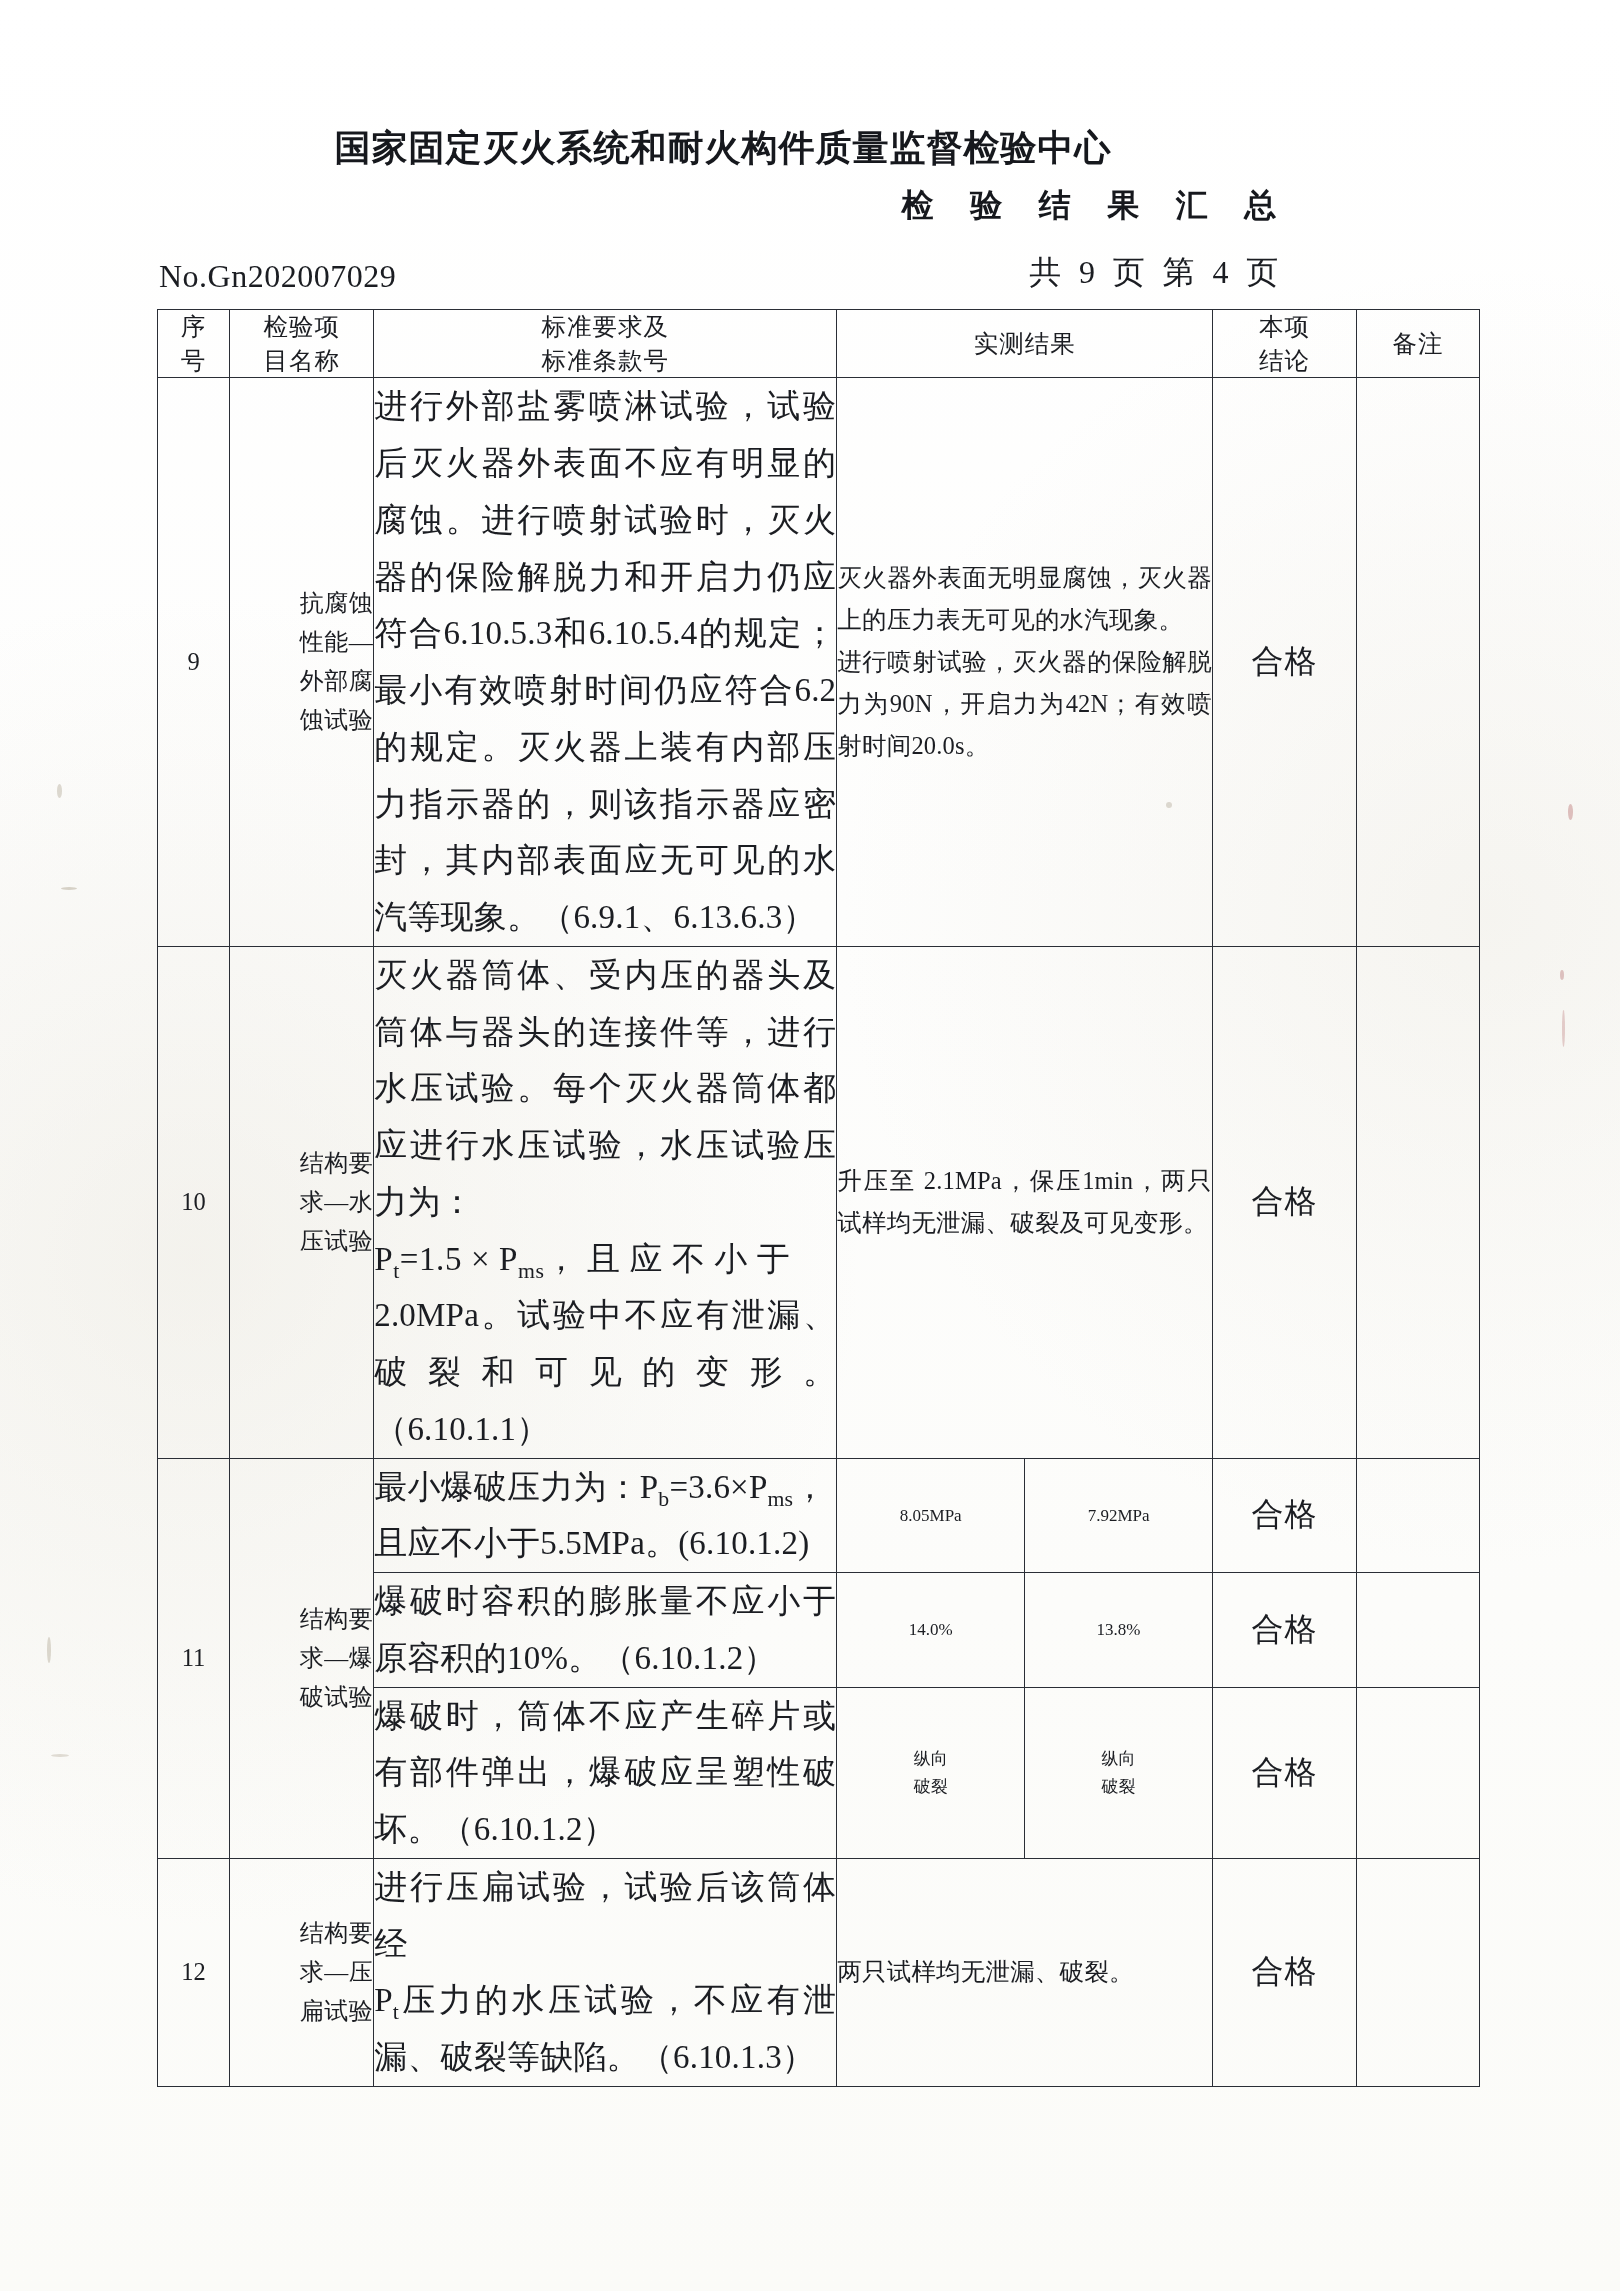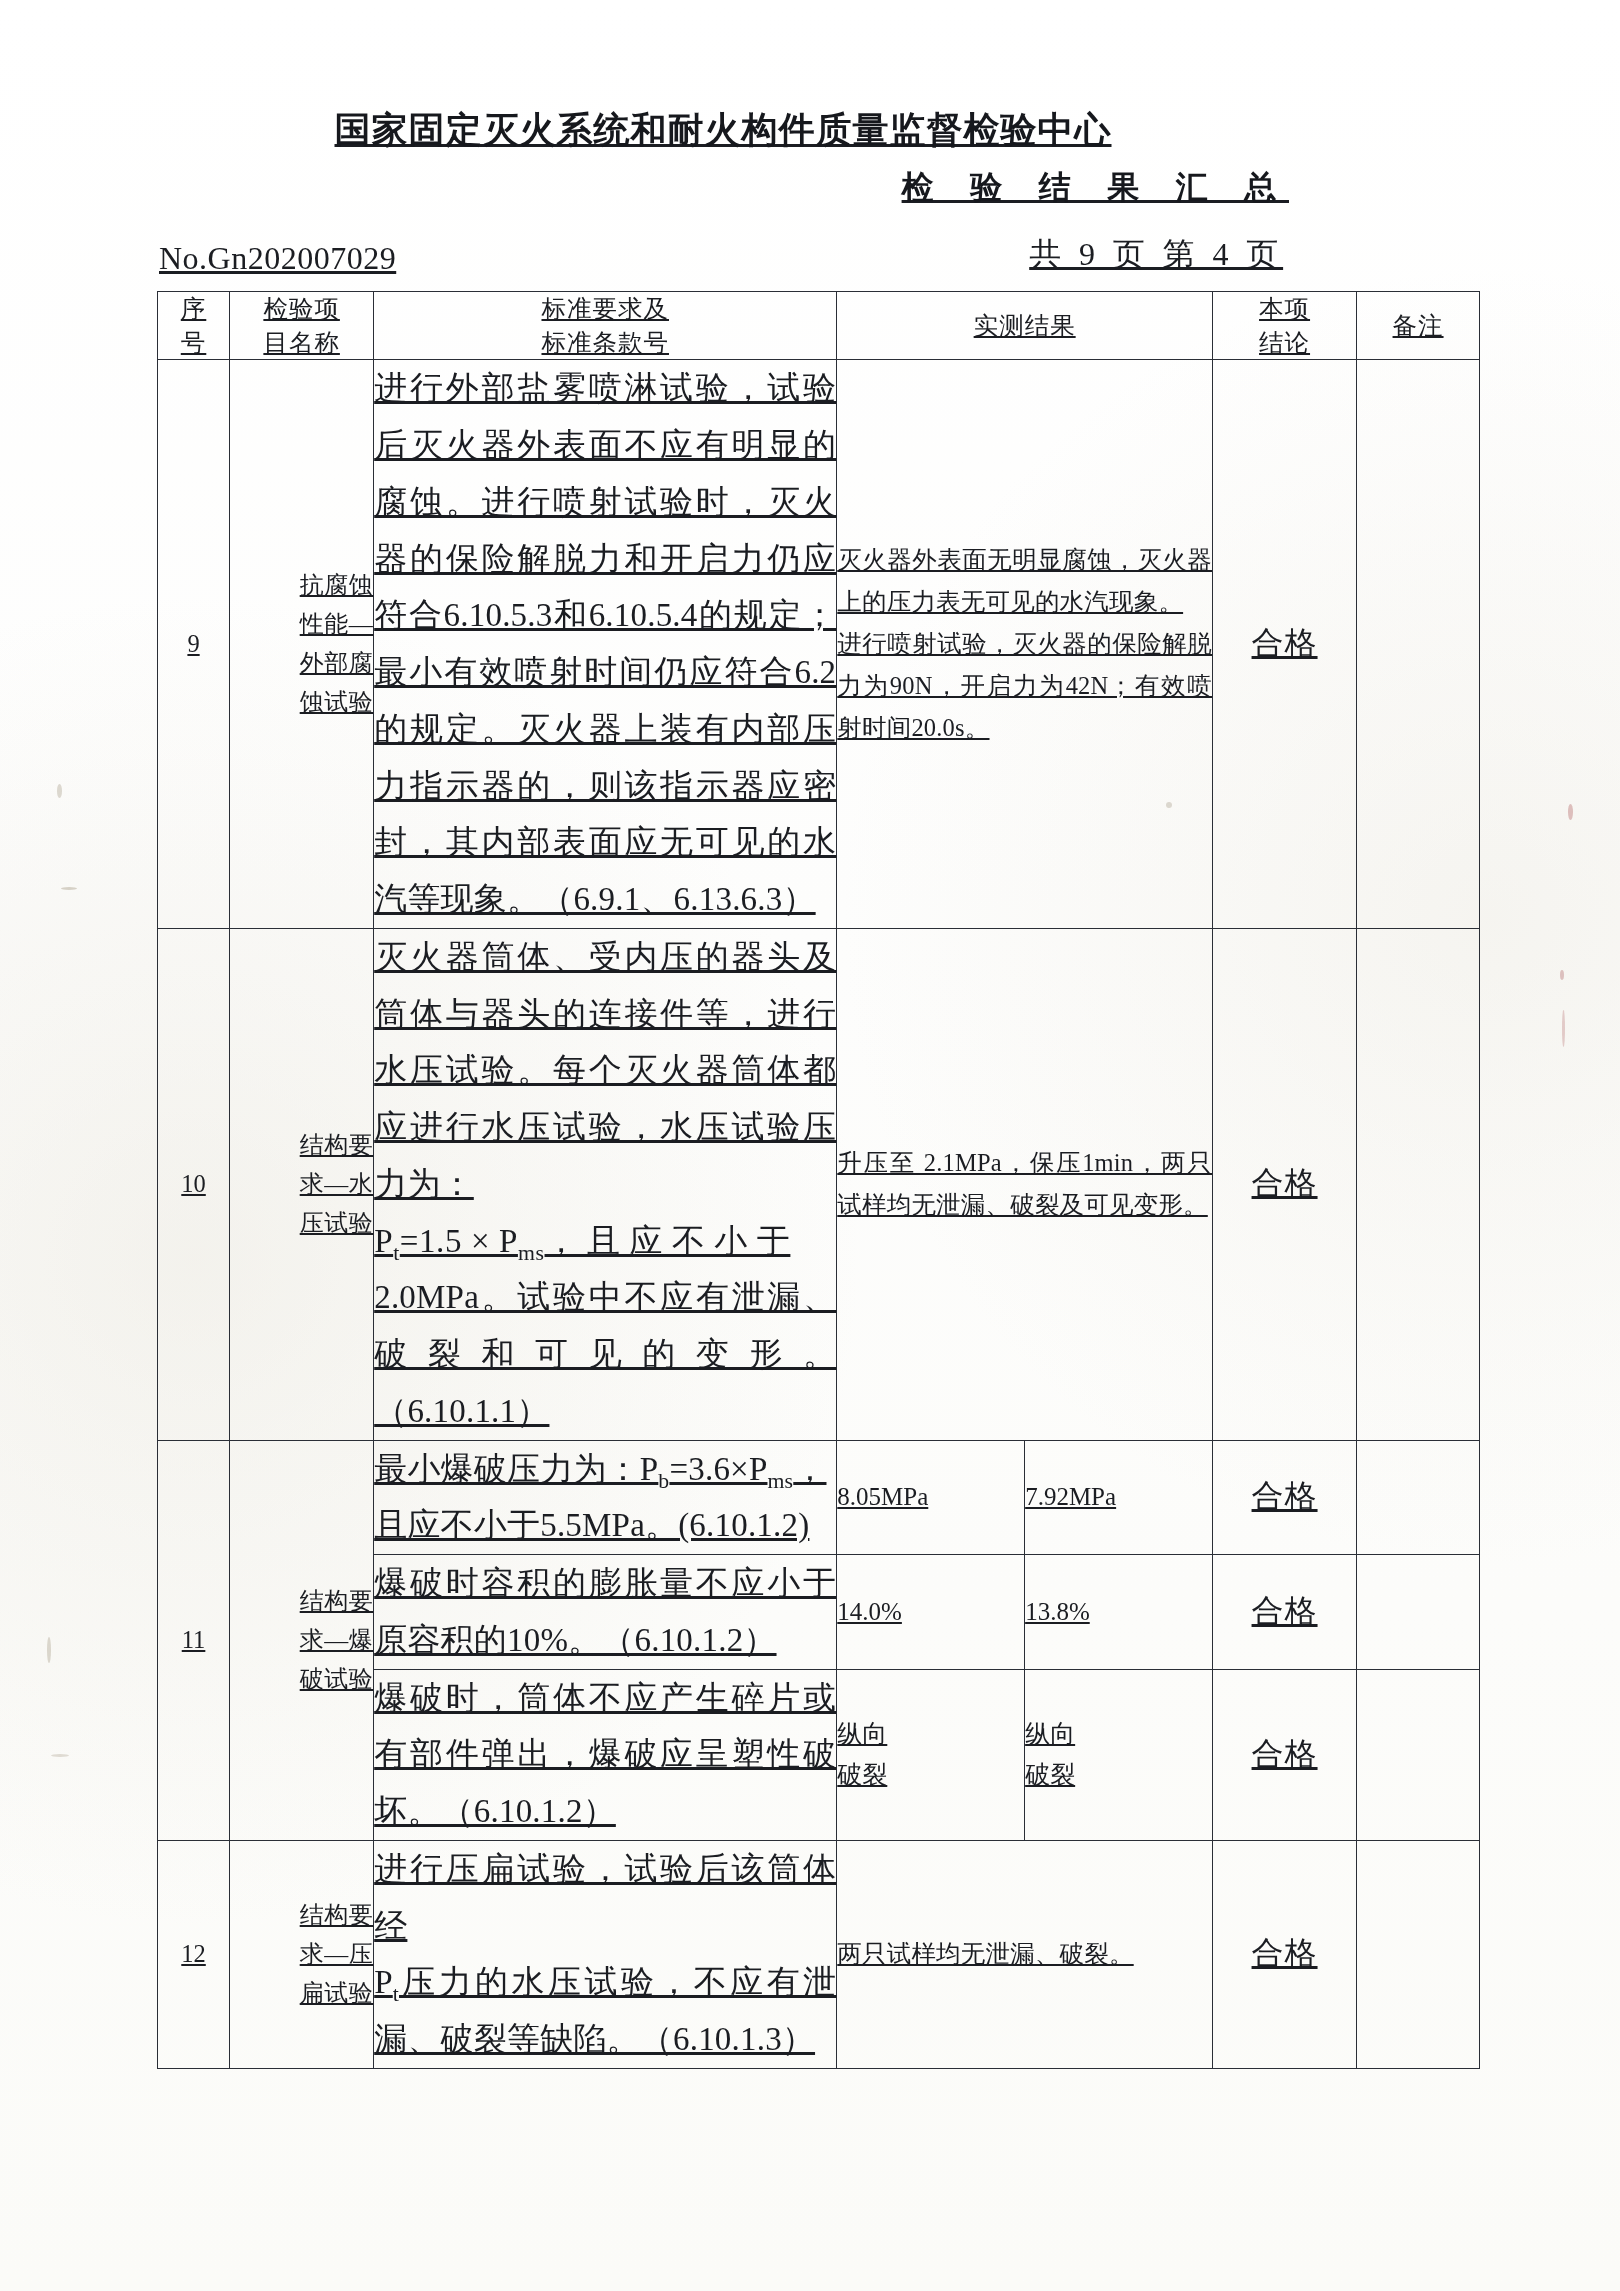--- a/index.html
+++ b/index.html
@@ -19,21 +19,21 @@
   .paper-tint{
     position:absolute;inset:0;
     background:
       radial-gradient(circle at 12% 55%, rgba(226,222,210,.35), rgba(255,255,255,0) 35%),
       radial-gradient(circle at 92% 40%, rgba(228,224,212,.30), rgba(255,255,255,0) 32%),
       linear-gradient(180deg,#ffffff 0%,#fdfdfc 40%,#fbfbf8 100%);
     pointer-events:none;
   }
   .content{
     position:absolute;
-    left:157px; top:107px; width:1132px;text-decoration:underline;
+    left:157px; top:125px; width:1132px;
   }
   .doc-title{
     text-align:center;
     font-family:"DejaVu Sans","Liberation Sans",sans-serif;
     font-weight:bold;
     font-size:36px;
     letter-spacing:1px;
     color:#16181d;
     line-height:1.25;
   }
@@ -101,22 +101,23 @@
   }
   .res{
     font-size:24.5px;
     line-height:1.72;
     padding:15.7px 13.7px;
     text-align:justify;
     text-justify:inter-ideograph;
     letter-spacing:0.2px;
   }
   .res-center{
-    font-size:25px;
+    font-size:17px;
     line-height:1.62;
+    text-align:center;
     padding:13.7px 7.8px;
   }
   .concl{
     text-align:center;
     font-size:32px;
     letter-spacing:1px;
   }
   .remark{ text-align:center; font-size:24.5px; }
   sub{font-size:0.66em; line-height:0;}
   .sp{letter-spacing:0.6px;}

